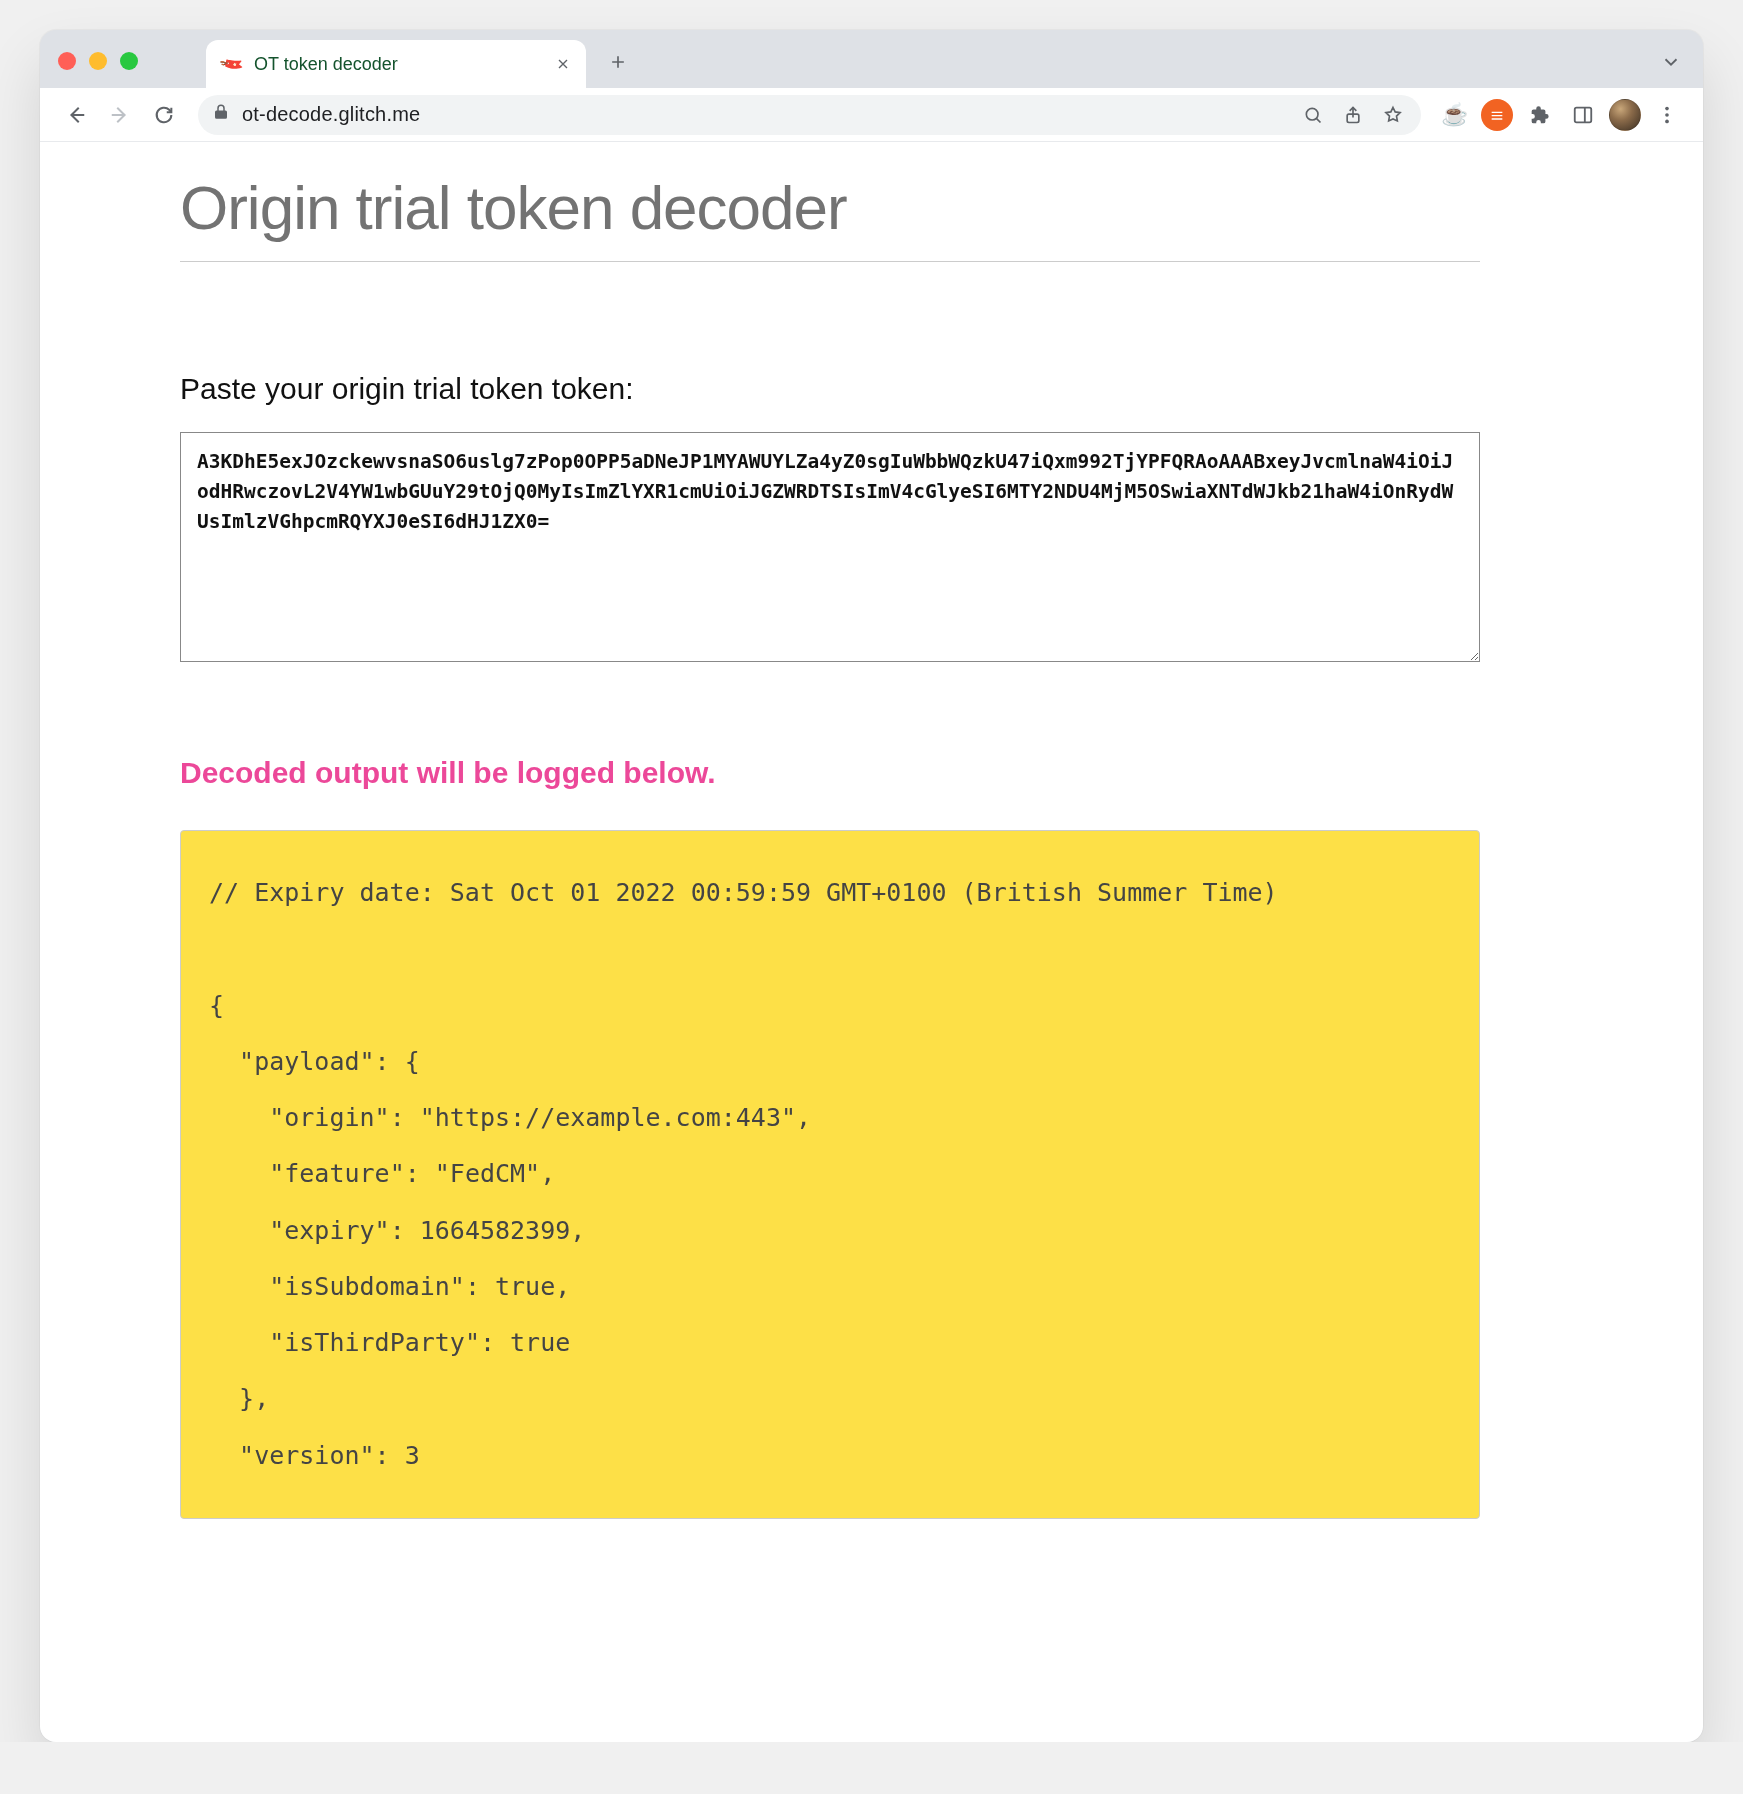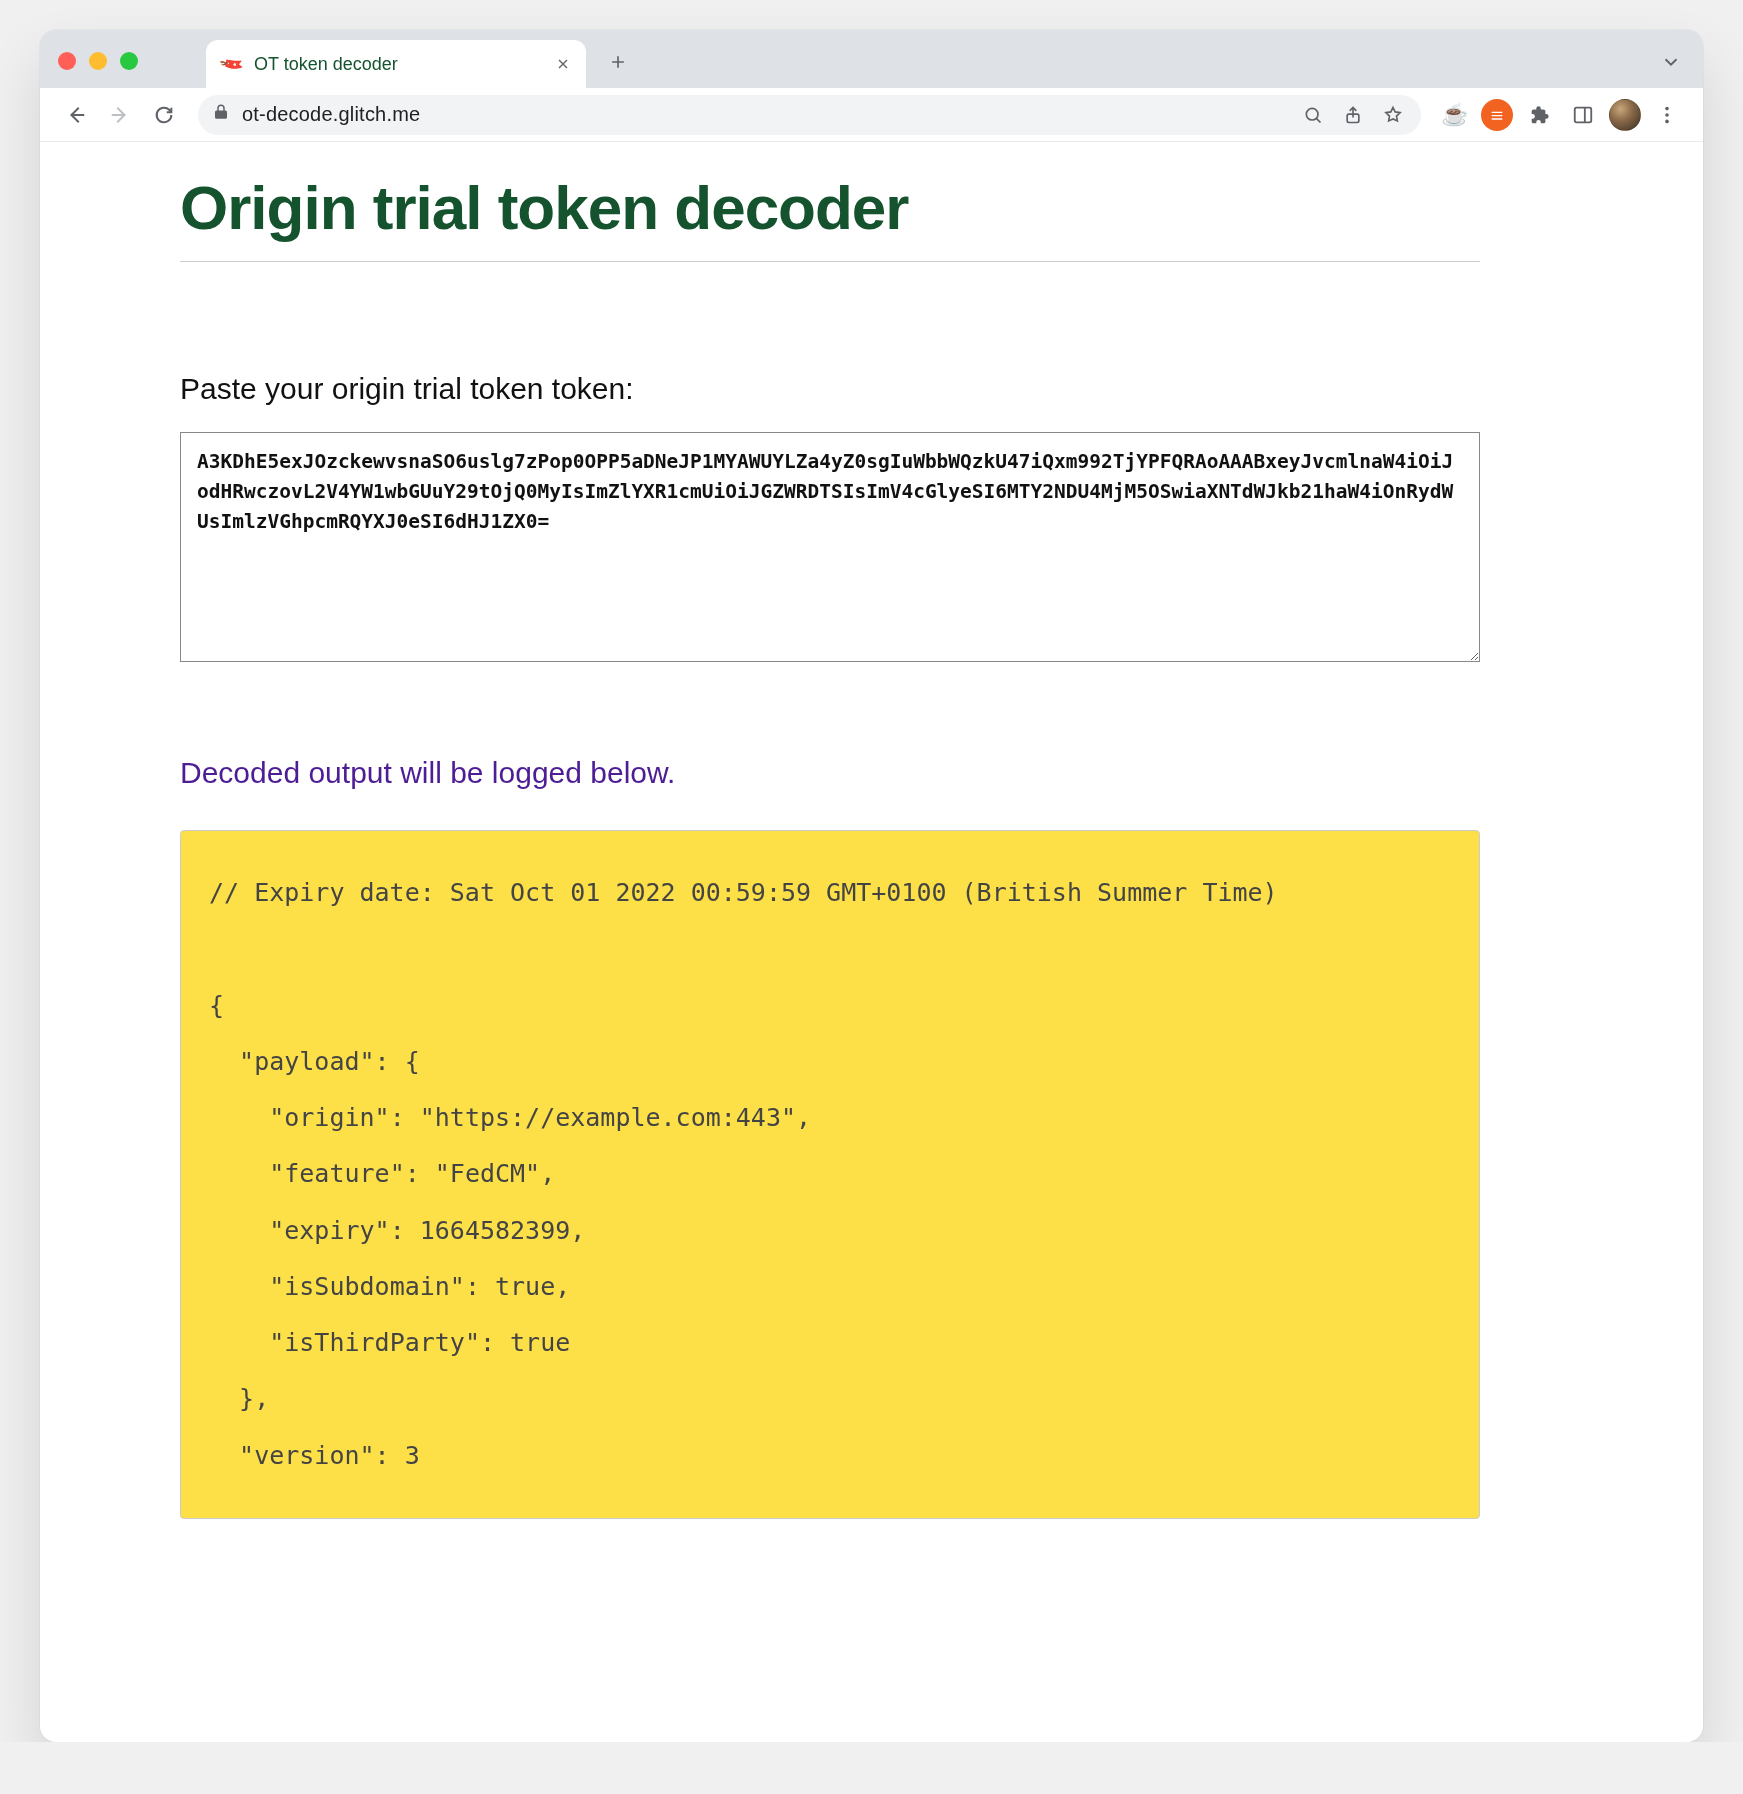--- a/index.html
+++ b/index.html
@@ -162,24 +162,24 @@
     padding: 30px 0 0 0;
     min-height: 1600px;
   }
   .content {
     max-width: 1360px;
     margin: 0 0 0 140px;
     padding-right: 60px;
   }
   h1.page-title {
     font-size: 62px;
-    font-weight: 700;
+    font-weight: 400;
     letter-spacing: -1px;
     margin: 0 0 18px 0;
-    color: #14532d;
+    color: #737373;
   }
   hr.rule {
     border: none;
     border-top: 1px solid #ccc;
     margin: 0 0 110px 0;
   }
   .label {
     font-size: 30px;
     font-weight: 400;
     color: #111;
@@ -193,23 +193,23 @@
     padding: 14px 16px;
     font-family: ui-monospace, SFMono-Regular, Menlo, Consolas, monospace;
     font-size: 19.5px;
     font-weight: 600;
     line-height: 1.55;
     color: #111;
     word-break: break-all;
   }
   .label2 {
     font-size: 30px;
-    font-weight: 400;
+    font-weight: 700;
     margin: 90px 0 40px 0;
-    color:#4c1d95;
+    color:#ec4899;
   }
   pre.output {
     background: #fde047;
     border: 1px solid #ccc;
     border-radius: 4px;
     padding: 34px 28px;
     font-family: ui-monospace, SFMono-Regular, Menlo, Consolas, monospace;
     font-size: 25px;
     line-height: 2.25;
     color: #444;

